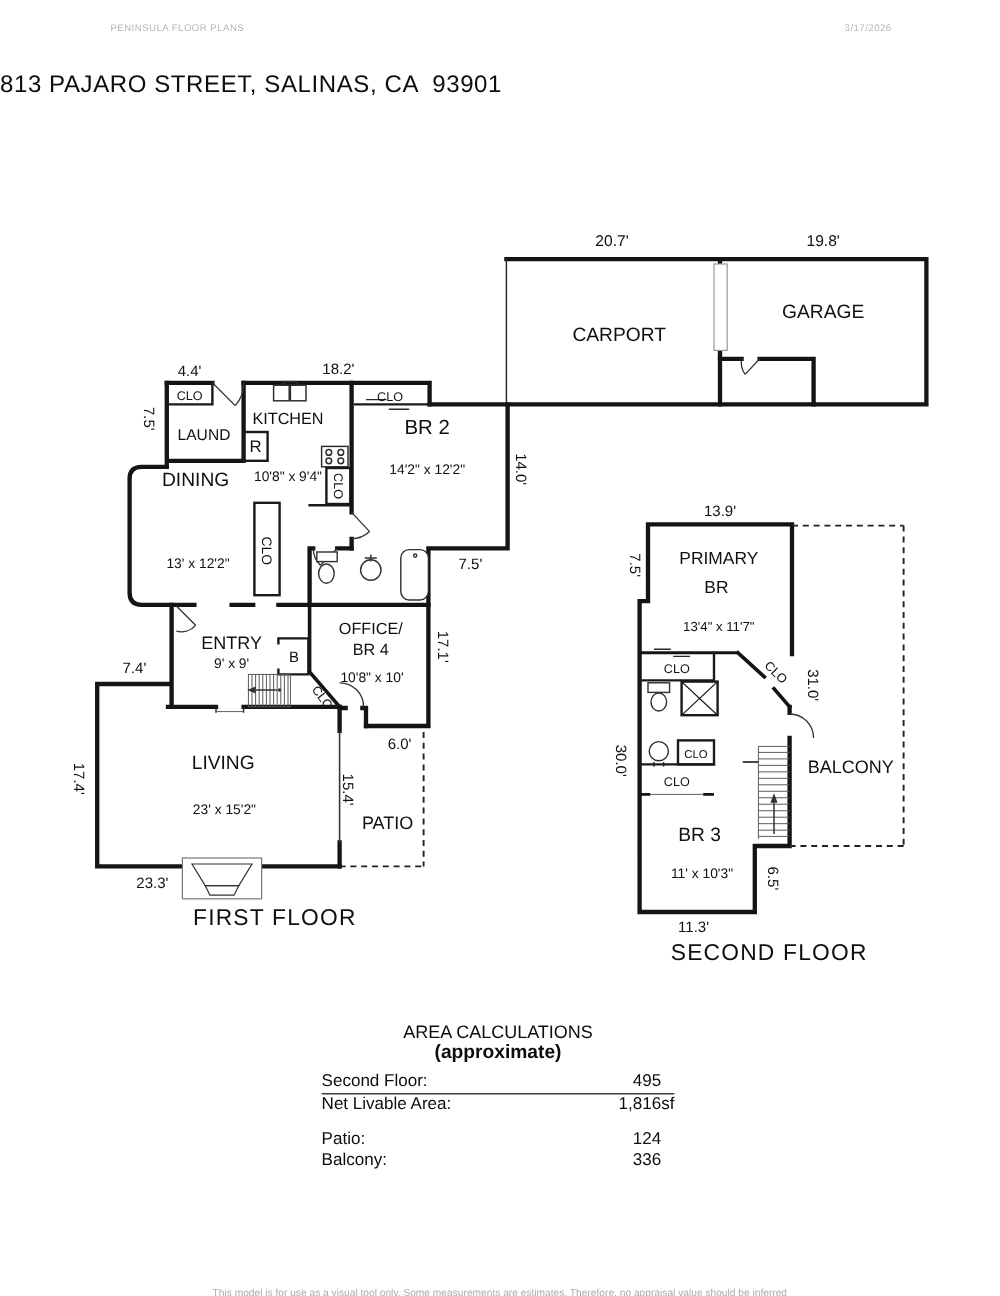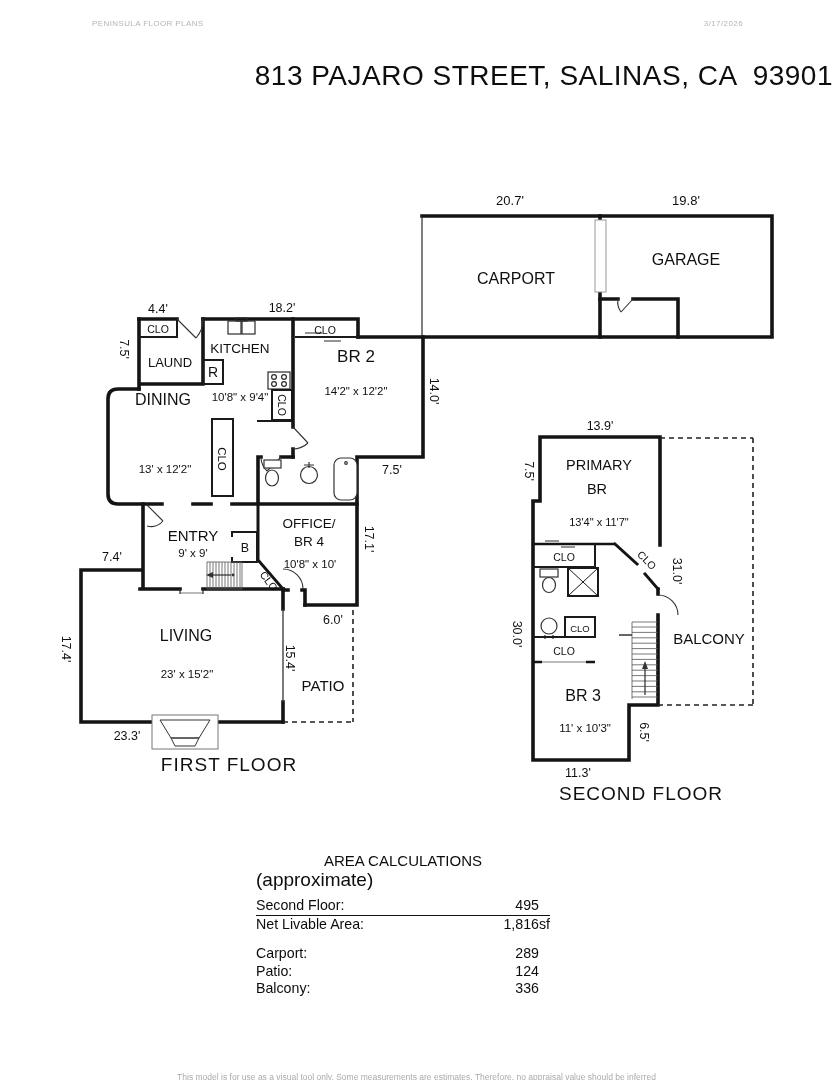--- a/index.html
+++ b/index.html
@@ -1,35 +1,35 @@
 <!DOCTYPE html>
 <html><head>
 <meta charset="utf-8">
 <style>
   html,body{margin:0;padding:0;background:#fff;}
   body{font-family:"Liberation Sans",sans-serif;color:#111;}
   #page{position:relative;width:833px;height:1080px;background:#fff;overflow:hidden;margin:12px auto;}
   .hdr{position:absolute;top:7px;font-size:8px;color:#b5b5b5;letter-spacing:.4px;}
   .hdr.brand{left:92px;}
   .hdr.date{right:90px;}
-  .title{position:absolute;top:48px;left:0;width:100%;text-align:right;
-         font-size:28px;letter-spacing:.5px;color:#0d0d0d;white-space:pre;}
+  .title{position:absolute;top:48px;left:0;width:100%;text-align:left;
+         font-size:20px;letter-spacing:.5px;color:#0d0d0d;white-space:pre;}
   svg{position:absolute;left:0;top:150px;}
   svg text{fill:#101010;font-family:"Liberation Sans",sans-serif;}
   .wall{stroke:#141414;stroke-width:3.6;fill:none;stroke-linecap:square;}
   .wall3{stroke:#141414;stroke-width:3;fill:none;stroke-linecap:square;}
   .wall2{stroke:#1a1a1a;stroke-width:2;fill:none;stroke-linecap:square;}
   .thin{stroke:#2a2a2a;stroke-width:1.2;fill:none;}
   .hair{stroke:#555;stroke-width:.8;fill:none;}
   .door{stroke:#333;stroke-width:1.1;fill:none;}
   .dash{stroke:#222;stroke-width:1.6;fill:none;stroke-dasharray:5 4;}
   .fix{stroke:#333;stroke-width:1.2;fill:#fff;}
-  .areas{position:absolute;left:256px;top:840px;width:294px;font-size:14.2px;color:#0d0d0d;}
+  .areas{position:absolute;left:268px;top:840px;width:294px;font-size:14.2px;color:#0d0d0d;}
   .areas .h1{text-align:center;font-size:15px;}
-  .areas .h2{font-size:19px;margin-bottom:6px;}
+  .areas .h2{text-align:center;font-size:16px;margin-bottom:6px;font-weight:bold;}
   .arow{display:flex;justify-content:space-between;height:17.5px;line-height:17.5px;}
   .arow.rule{border-bottom:1.4px solid #111;}
   .arow .v.pad{padding-right:11px;}
   .agap{height:12px;}
   .foot{position:absolute;top:1060px;left:0;width:100%;text-align:center;
         font-size:8.5px;color:#ababab;}
 </style>
 </head>
 <body>
 
@@ -232,24 +232,20 @@
     <div class="arow rule">
       <span class="l">Second Floor:</span>
       <span class="v pad">495</span>
     </div>
     <div class="arow">
       <span class="l">Net Livable Area:</span>
       <span class="v">1,816sf</span>
     </div>
     <div class="agap"></div>
     <div class="arow">
-      <span class="l">Carport:</span>
-      <span class="v pad">289</span>
-    </div>
-    <div class="arow">
       <span class="l">Patio:</span>
       <span class="v pad">124</span>
     </div>
     <div class="arow">
       <span class="l">Balcony:</span>
       <span class="v pad">336</span>
     </div>
   </div>
 
   <div class="foot">This model is for use as a visual tool only. Some measurements are estimates. Therefore, no appraisal value should be inferred</div>

